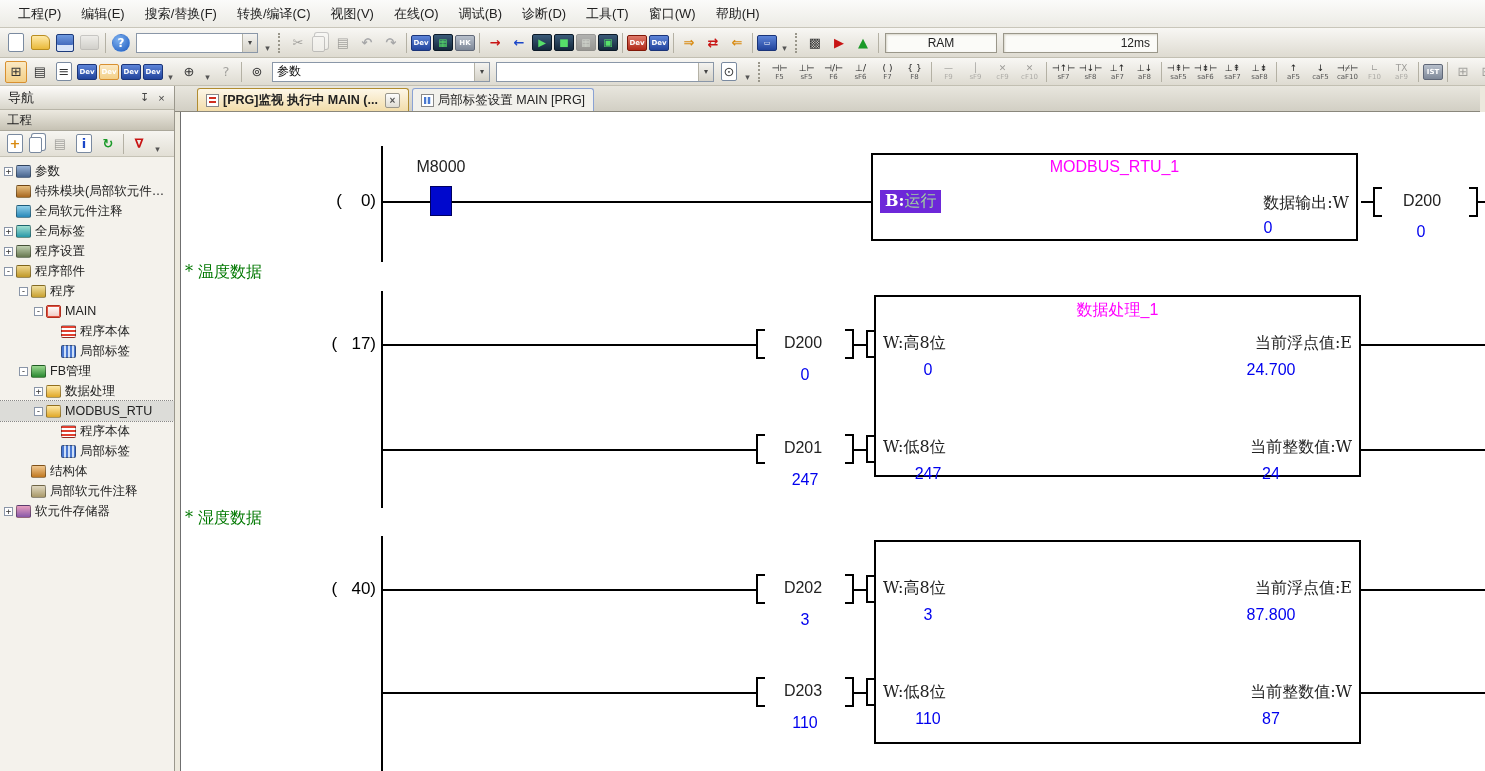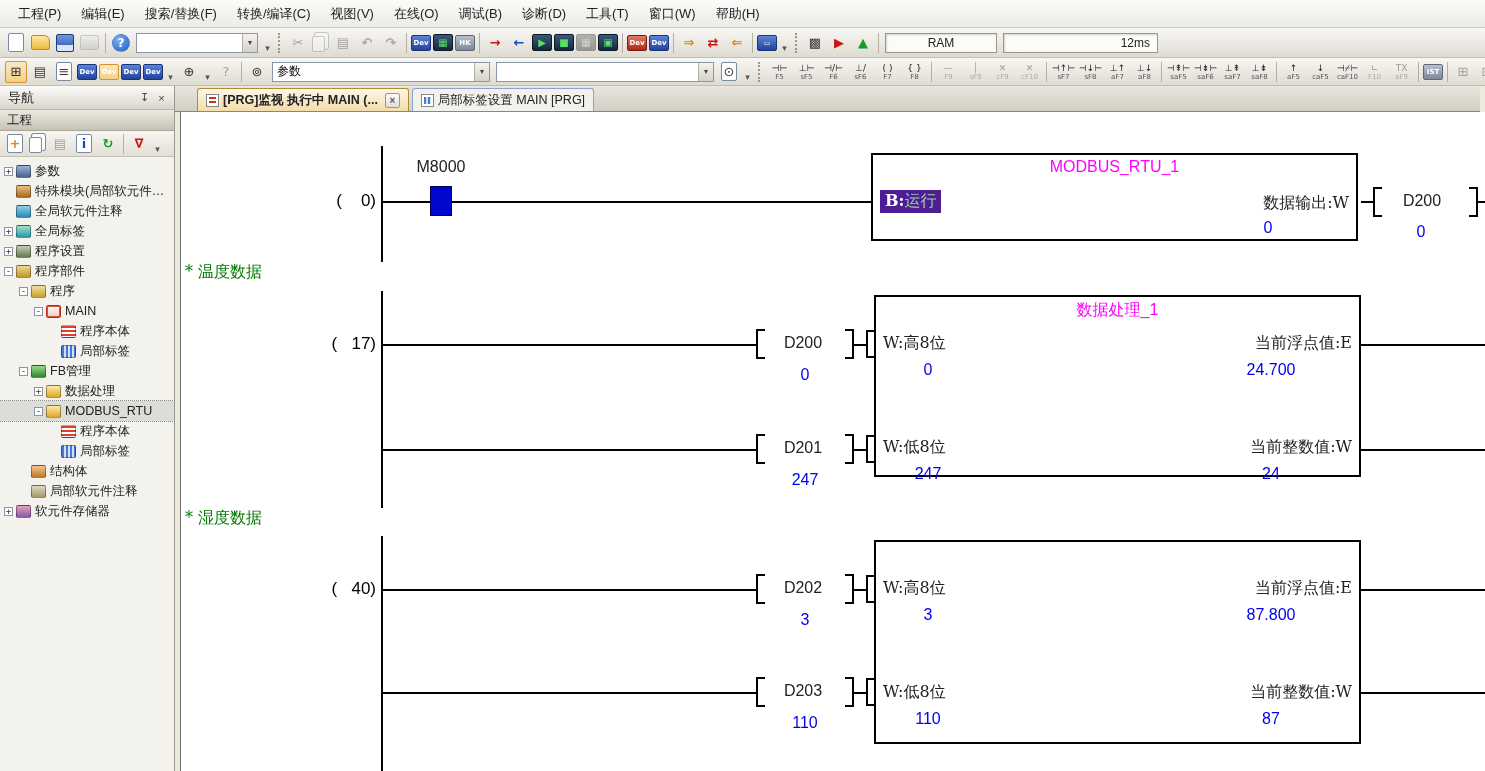--- a/index.html
+++ b/index.html
@@ -105,21 +105,21 @@
   .cmt{color:#007800;font-size:16px;font-family:"DejaVu Serif",serif;position:absolute;white-space:nowrap}
   .step{position:absolute;width:112px;text-align:right;font-size:17px;white-space:pre;color:#000}
   .contact{position:absolute;width:22px;height:30px;background:#0008cd;border:1px solid #000060}
   .clabel{position:absolute;font-size:16px;text-align:center;width:96px}
   .fb{position:absolute;width:487px;border:2px solid #000;background:#fff}
   .fbt{position:absolute;left:0;right:0;top:3px;text-align:center;color:#ff00ff;font-size:16px}
   .fbin{position:absolute;left:7px;font-size:16px;white-space:nowrap}
   .fbout{position:absolute;right:7px;font-size:16px;white-space:nowrap;text-align:right}
   .zh{font-family:"DejaVu Serif",serif}
   .val{position:absolute;color:#0000ee;font-size:16px;text-align:center}
-  .hlrun{background:#4c1d95;padding:1px 5px}
+  .hlrun{background:#6d28d9;padding:1px 5px}
   .hlrun .hlp{color:#fff;font-weight:bold}
   .hlrun .hln{color:#9fcf9f}
   .brL,.brR{position:absolute;width:9px;height:30px;border:2px solid #000}
   .brL{border-right:none}
   .brR{border-left:none}
   .pin{position:absolute;width:9px;height:28px;border:2px solid #000;border-right:none}
   .opname{position:absolute;font-size:16px;text-align:center;width:80px;white-space:nowrap}
 </style>
 </head>
 <body>

